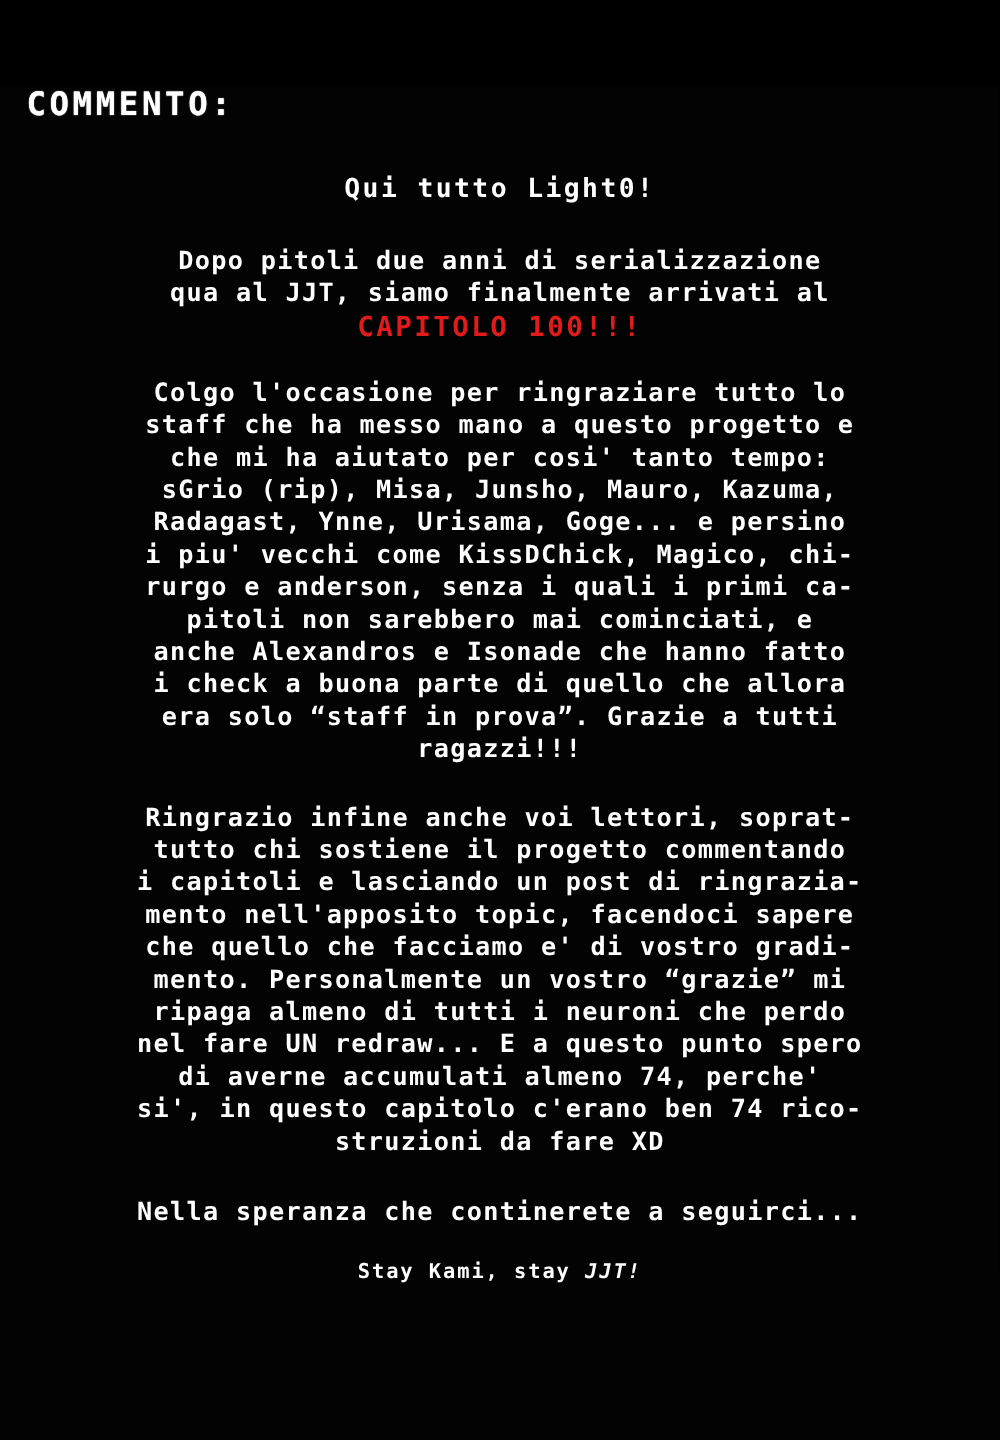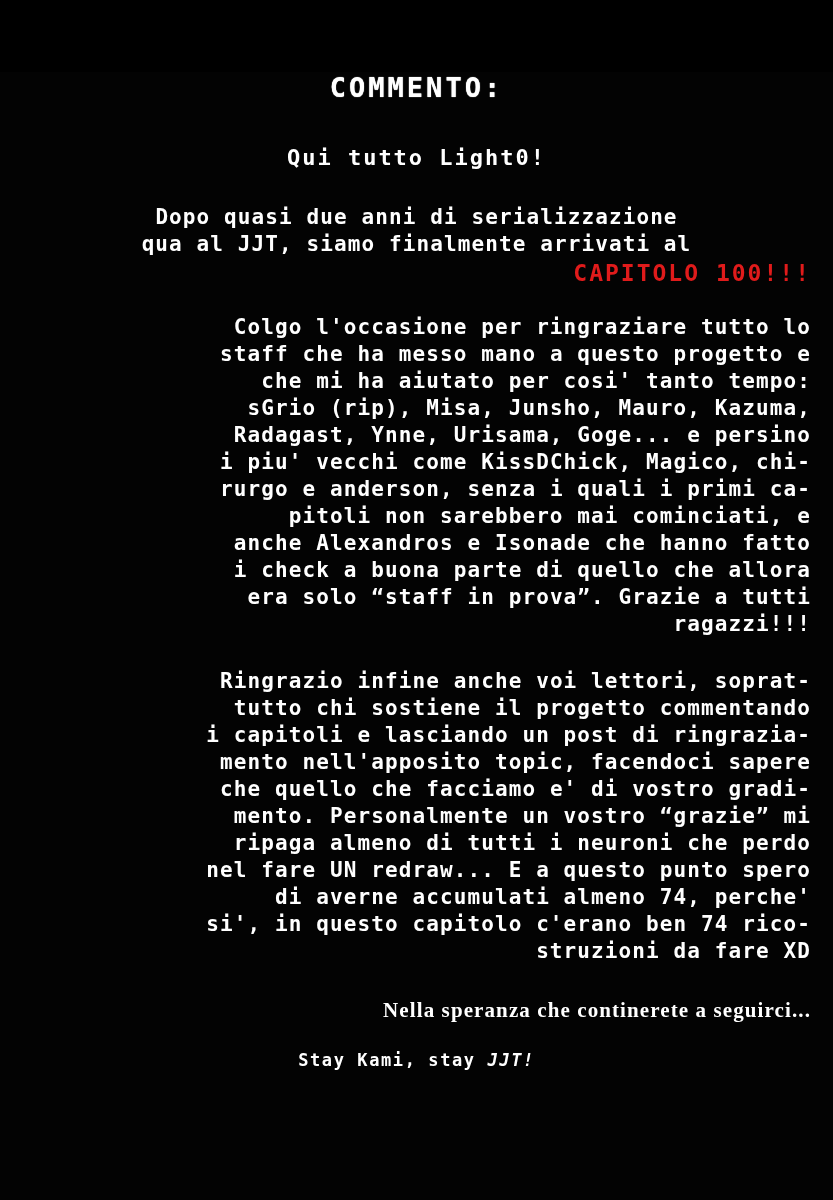--- a/index.html
+++ b/index.html
@@ -16,69 +16,68 @@
   }
   .page {
     position: relative;
     width: 833px;
     height: 1200px;
     background: #030303;
     box-sizing: border-box;
     padding: 0 22px;
   }
   .title {
-    text-align: center;
+    text-align: left;
     font-size: 27px;
     letter-spacing: 3px;
     font-weight: bold;
     margin-top: 72px;
     margin-bottom: 16px;
     text-shadow: 0 0 1px #fff;
   }
   .subtitle {
     text-align: center;
     font-size: 22px;
     letter-spacing: 2px;
     font-weight: bold;
     margin-top: 42px;
   }
   .para {
     font-size: 21px;
     line-height: 27px;
     letter-spacing: 1.1px;
-    text-align: right;
+    text-align: center;
     font-weight: bold;
     white-space: pre-wrap;
     margin: 0;
   }
   .para.block {
     text-align: center;
   }
   .intro-block {
     margin-top: 34px;
   }
   .highlight {
     color: #e01b1b;
     font-size: 23px;
     letter-spacing: 2px;
     font-weight: bold;
-    text-align: right;
+    text-align: center;
     display: block;
     margin-top: 2px;
   }
   .body-block {
     margin-top: 28px;
   }
   .body-block2 {
     margin-top: 30px;
   }
   .closing {
     margin-top: 32px;
     text-align: center;
-    font-family: Liberation Serif, serif;
   }
   .stay {
     margin-top: 26px;
     text-align: center;
     font-size: 17px;
     letter-spacing: 1.6px;
     font-weight: bold;
   }
   .stay .italic {
     font-style: italic;
@@ -87,21 +86,21 @@
 </head>
 <body>
 
 <div class="page">
 
   <div class="title">COMMENTO:</div>
 
   <div class="subtitle">Qui tutto Light0!</div>
 
   <div class="intro-block">
-    <div class="para block">Dopo quasi due anni di serializzazione
+    <div class="para block">Dopo pitoli due anni di serializzazione
 qua al JJT, siamo finalmente arrivati al</div>
     <span class="highlight">CAPITOLO 100!!!</span>
   </div>
 
   <div class="body-block">
     <div class="para">Colgo l'occasione per ringraziare tutto lo
 staff che ha messo mano a questo progetto e
 che mi ha aiutato per cosi' tanto tempo:
 sGrio (rip), Misa, Junsho, Mauro, Kazuma,
 Radagast, Ynne, Urisama, Goge... e persino

